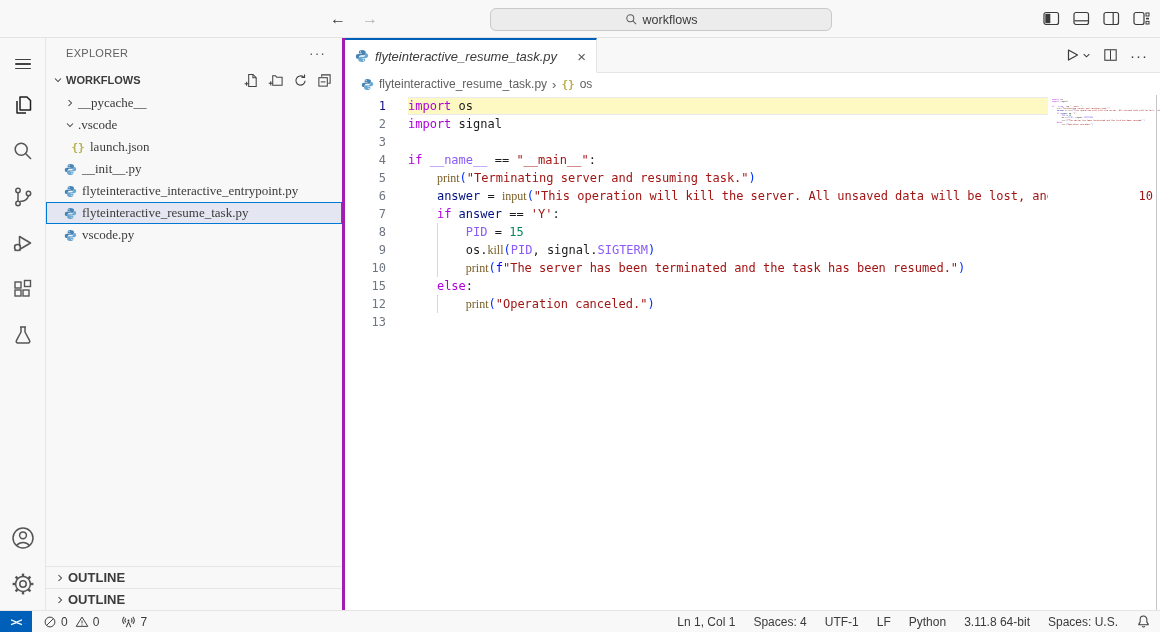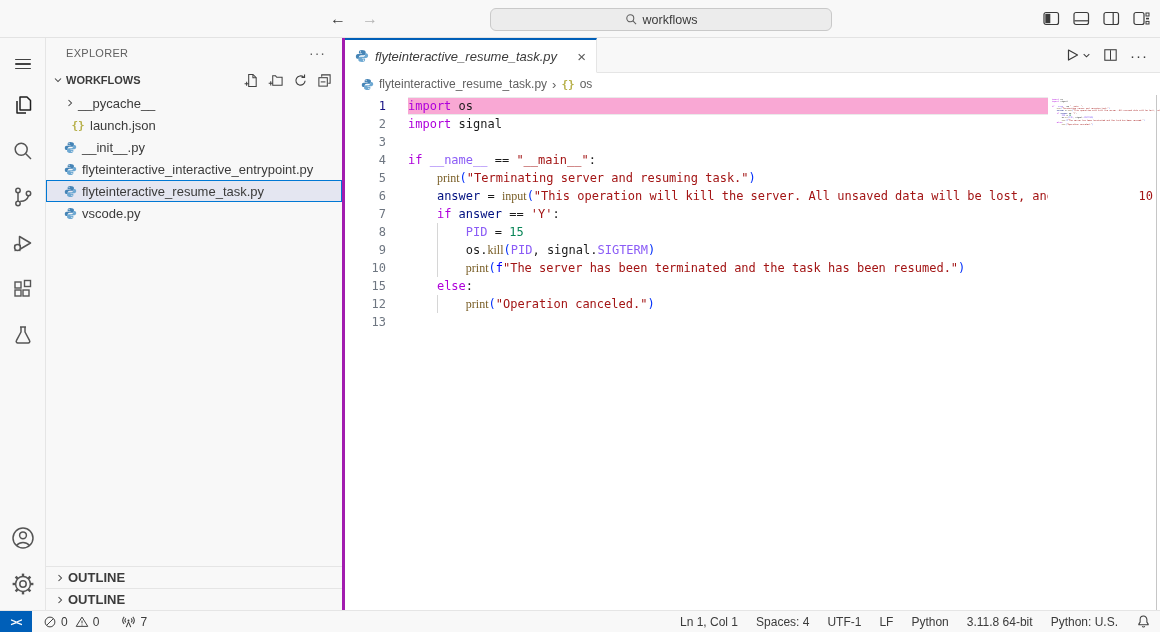--- a/index.html
+++ b/index.html
@@ -32,21 +32,21 @@
   .sidebar { width:299px; background:#f8f8f8; border-right:3px solid #a21caf; display:flex; flex-direction:column; font-size:13px; color:#3b3b3b; }
   .sb-header { height:30px; display:flex; align-items:center; padding:0 16px 0 20px; font-size:11px; color:#616161; letter-spacing:.3px; }
   .sb-header .more { margin-left:auto; font-size:14px; color:#616161; letter-spacing:1px; }
   .section-row { height:24px; display:flex; align-items:center; padding:0 10px 0 4px; font-size:11px; font-weight:bold; color:#3b3b3b; }
   .section-row .chev { width:16px; display:flex; justify-content:center; }
   .section-actions { margin-left:auto; display:flex; gap:9px; align-items:center; }
   .tree { }
   .trow { height:22px; display:flex; align-items:center; cursor:pointer; }
   .trow .chev { width:16px; display:flex; justify-content:center; flex:0 0 16px; }
   .trow .ficon { width:16px; display:flex; justify-content:center; align-items:center; flex:0 0 16px; margin-right:4px; }
-  .trow .lbl { white-space:nowrap; }
+  .trow .lbl { white-space:nowrap;font-family:Liberation Serif, serif; }
   .trow.selected { background:#e4e6f1; outline:1px solid #0078d4; outline-offset:-1px; }
   .json-braces { color:#b7b04a; font-weight:bold; font-size:11px; font-family:"DejaVu Sans Mono", monospace; }
   .sb-bottom { margin-top:auto; }
   .panel-header { height:22px; border-top:1px solid #e5e5e5; display:flex; align-items:center; padding-left:6px; font-size:13px; font-weight:bold; color:#3b3b3b; }
   .panel-header .chev { width:16px; display:flex; justify-content:center; }
 
   
   .editor { flex:1; display:flex; flex-direction:column; background:#fff; min-width:0; }
   .tabbar { height:35px; background:#f8f8f8; display:flex; flex:0 0 35px; border-bottom:1px solid #e5e5e5; }
   .tab { width:252px; background:#fff; border-right:1px solid #e5e5e5; border-top:2px solid #005fb8;
@@ -60,21 +60,21 @@
 
   .breadcrumb { height:22px; display:flex; align-items:center; gap:5px; padding-left:16px; font-size:12px; color:#616161; background:#fff; flex:0 0 22px; }
   .breadcrumb .sep { font-size:13px; color:#616161; }
 
   .code-area { flex:1; position:relative; display:flex; min-height:0; overflow:hidden; }
   .gutter { width:63px; flex:0 0 63px; padding-top:2px; text-align:right; font-family:"DejaVu Sans Mono", monospace; font-size:12px; color:#6e7681; }
   .gutter .gn { height:18px; line-height:18px; padding-right:22px; }
   .gutter .gn.active { color:#171184; }
   .lines { flex:1; padding-top:2px; overflow:hidden; font-family:"DejaVu Sans Mono", monospace; font-size:12px; min-width:0; margin-right:112px; }
   .line { height:18px; line-height:18px; white-space:pre; position:relative; }
-  .line.active { background:#f9a8d4; box-shadow:inset 0 1px 0 #eaeaea, inset 0 -1px 0 #eaeaea; }
+  .line.active { background:#fef9c3; box-shadow:inset 0 1px 0 #eaeaea, inset 0 -1px 0 #eaeaea; }
   .guide { position:absolute; top:0; bottom:0; width:1px; background:#d6d6d6; }
   .tk-kw { color:#AF00DB; } .tk-pl { color:#1b1b1b; } .tk-var { color:#001080; }
   .tk-const { color:#8b5cf6; } .tk-str { color:#A31515; } .tk-num { color:#098658;text-align:center; }
   .tk-fn { color:#795E26;font-family:Liberation Serif, serif; } .tk-paren { color:#0431FA; } .tk-fstr { color:#0000FF; }
 
   .minimap { position:absolute; top:0; right:0; bottom:0; width:112px; background:#fff; }
   .mini-code { padding:3px 0 0 4px; font-family:"DejaVu Sans Mono", monospace; font-size:2px; overflow:hidden; }
   .mline { height:2.3px; line-height:2.3px; white-space:pre; overflow:hidden; }
   .overview-line { position:absolute; top:0; bottom:0; right:3px; width:1px; background:#c6c6c6; }
   .mini-artifact { position:absolute; top:94px; right:7px; font-family:"DejaVu Sans Mono", monospace; font-size:12px; color:#A31515; }
@@ -236,20 +236,28 @@
         </span>
       </div>
       <div class="tree" id="tree">
           <div class="trow" style="padding-left: 16px;">
             <span class="chev">
               <svg width="12" height="12" viewBox="0 0 16 16">
                 <path d="M6 4l4 4-4 4" fill="none" stroke="#424242" stroke-width="1.4"></path>
               </svg>
             </span>
             <span class="lbl">__pycache__</span>
+          </div>
+          <div class="trow" style="padding-left: 16px;">
+            <span class="chev">
+              <svg width="12" height="12" viewBox="0 0 16 16">
+                <path d="M4 6l4 4 4-4" fill="none" stroke="#424242" stroke-width="1.4"></path>
+              </svg>
+            </span>
+            <span class="lbl">.vscode</span>
           </div>
           <div class="trow" style="padding-left: 24px;">
             <span class="ficon">
               <span class="json-braces">{}</span>
             </span>
             <span class="lbl">launch.json</span>
           </div>
           <div class="trow" style="padding-left: 16px;">
             <span class="ficon">
               <svg width="13" height="13" viewBox="0 0 16 16">
@@ -424,21 +432,21 @@
         </svg>
       <span>7</span>
     </div>
     <div class="sb-right" id="sb-right">
         <div class="sb-item">Ln 1, Col 1</div>
         <div class="sb-item">Spaces: 4</div>
         <div class="sb-item">UTF-1</div>
         <div class="sb-item">LF</div>
         <div class="sb-item">Python</div>
         <div class="sb-item">3.11.8 64-bit</div>
-        <div class="sb-item">Python: U.S.</div>
+        <div class="sb-item">Spaces: U.S.</div>
         <div class="sb-item">
           <svg width="15" height="15" viewBox="0 0 16 16">
             <path d="M8 2.2c-2 0-3.6 1.5-3.6 3.6v2.9L3 10.8v.6h10v-.6l-1.4-2.1V5.8C11.6 3.7 10 2.2 8 2.2z" fill="none" stroke="#3b3b3b" stroke-width="1.1" stroke-linejoin="round"></path>
             <path d="M6.7 13a1.4 1.4 0 0 0 2.6 0" fill="none" stroke="#3b3b3b" stroke-width="1.1"></path>
           </svg>
         </div>
       </div>
   </div>
 </div>
 

